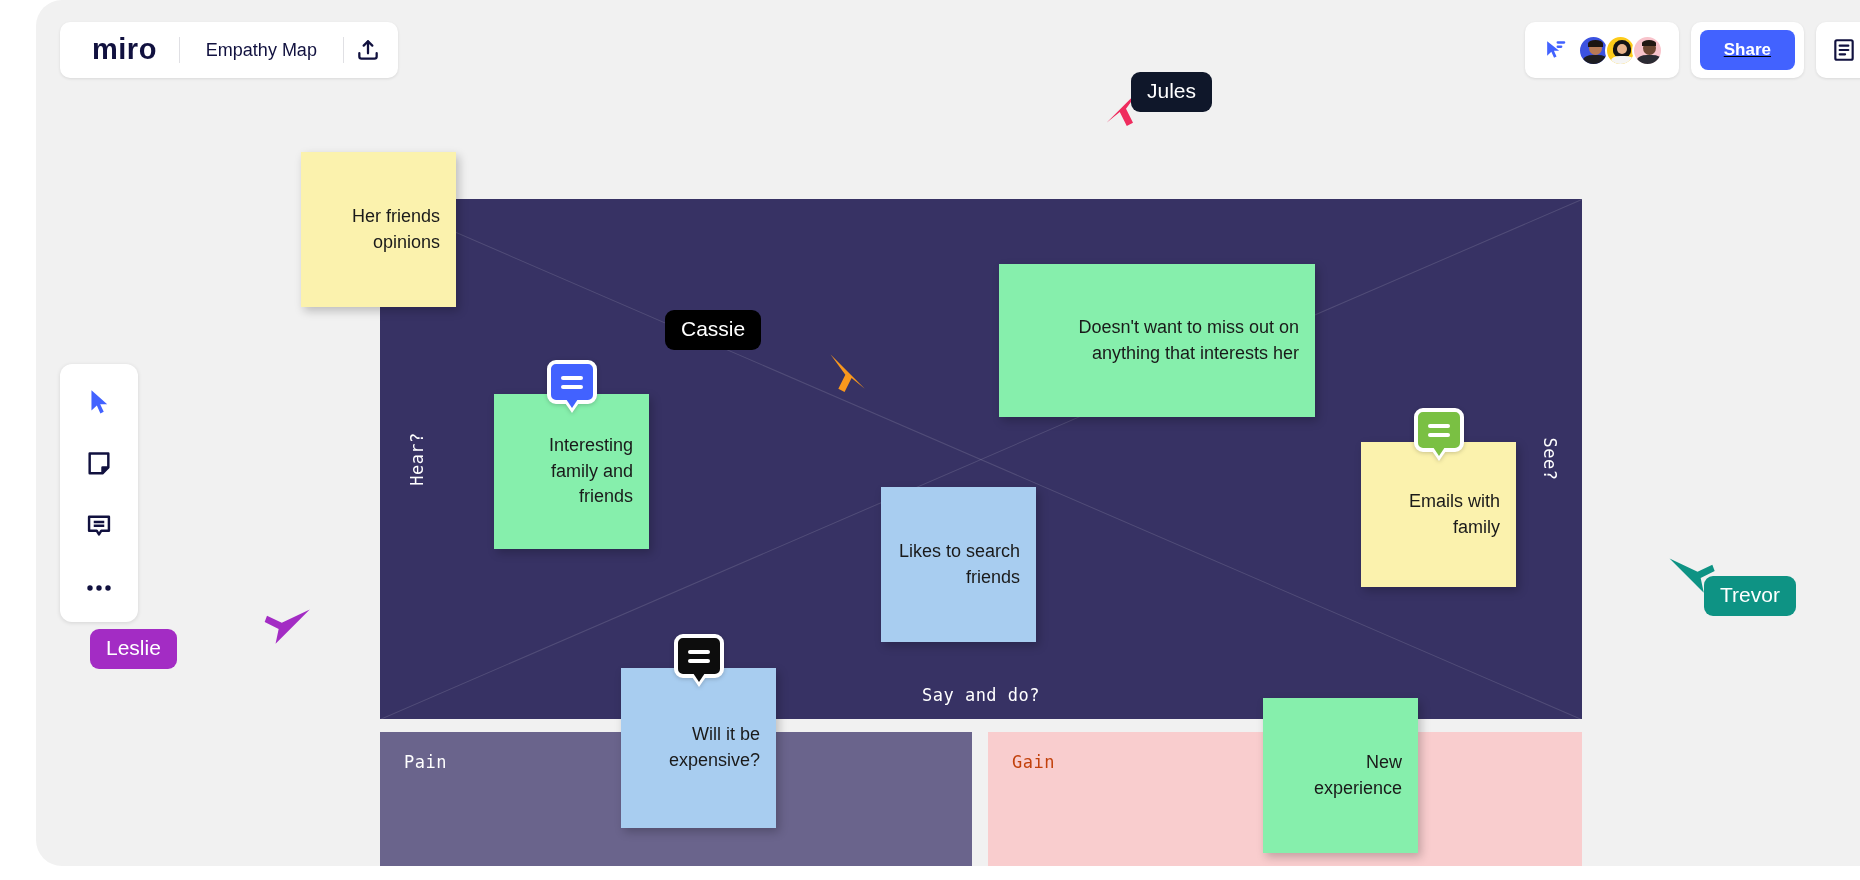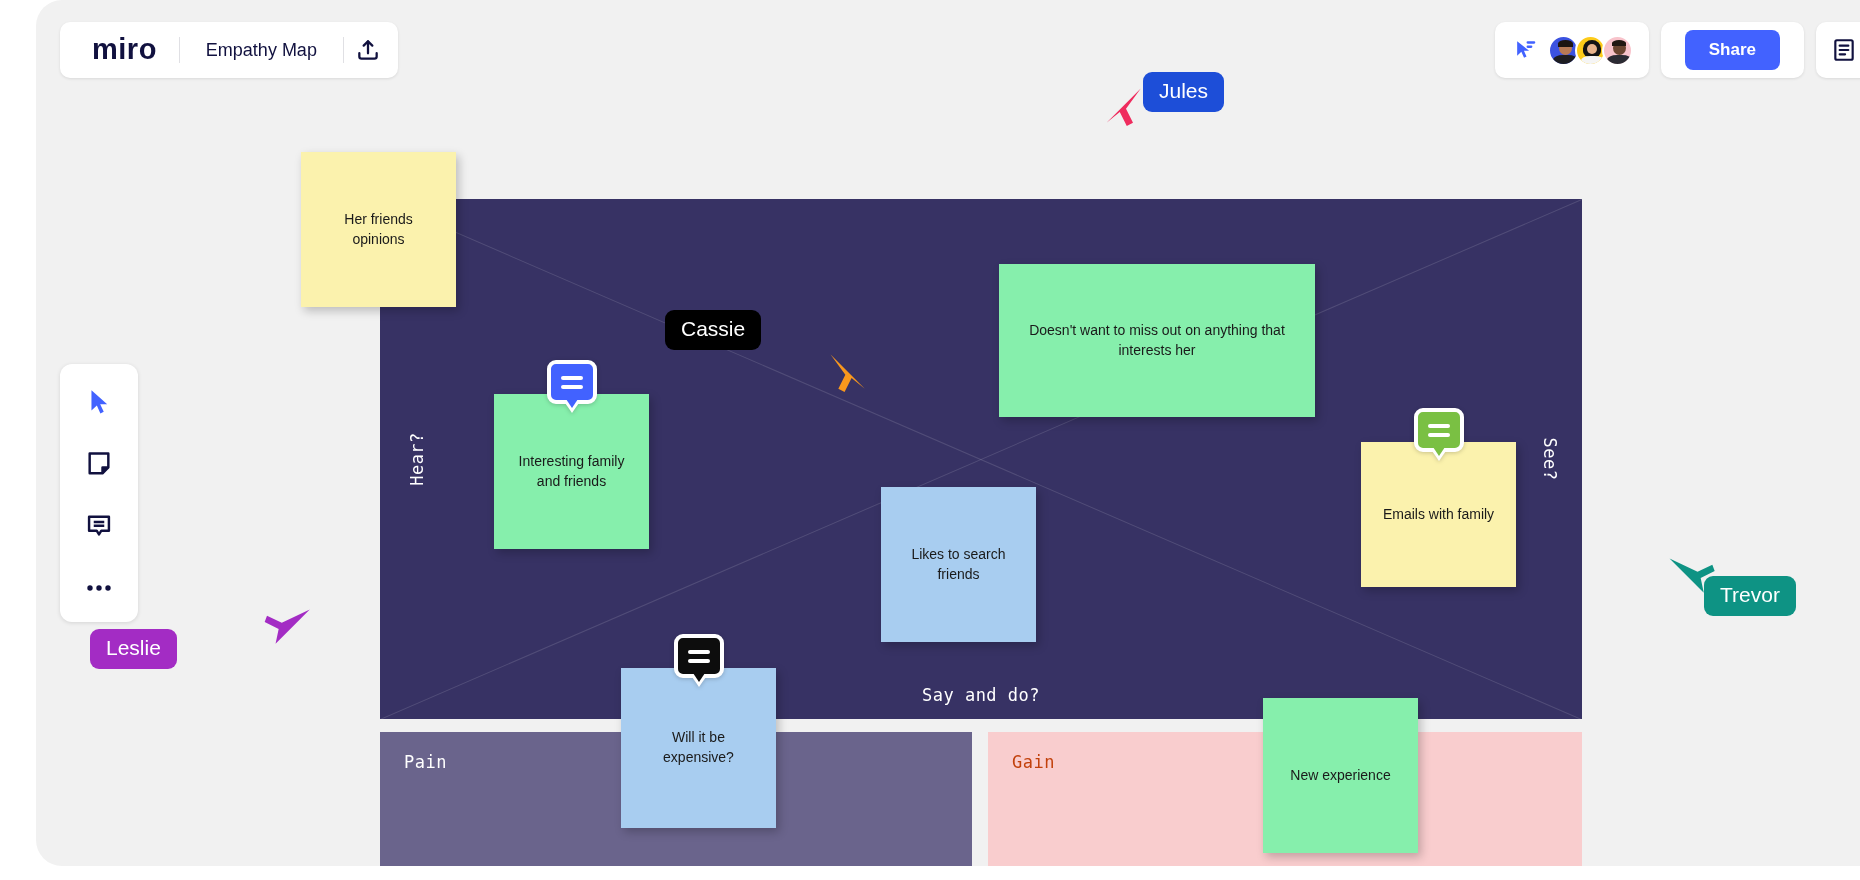--- a/index.html
+++ b/index.html
@@ -57,21 +57,21 @@
   #follow-icon { margin-right: 14px; display: flex; cursor: pointer; }
   .avatar {
     width: 31px; height: 31px; border-radius: 50%;
     margin-left: -4px; position: relative;
     border: 2px solid #fff; overflow: hidden;
     cursor: pointer;
   }
   .avatar:first-of-type { margin-left: 0; }
   .av-head { position:absolute; border-radius:50%; }
   .av-body { position:absolute; border-radius: 40% 40% 0 0; }
-  #share-card { padding: 0 24px; }
+  #share-card { padding: 0 9px; text-decoration: underline; }
   #share-btn {
     background: #4262ff; color: #fff; border: none;
     font-family: "Liberation Sans", sans-serif;
     font-size: 17px; font-weight: 600;
     padding: 10px 24px; border-radius: 8px; cursor: pointer;
   }
   #notes-card { width: 56px; justify-content: center; cursor: pointer; }
 
   
   #left-toolbar {
@@ -114,23 +114,23 @@
     font-family: "DejaVu Sans Mono", monospace;
     font-size: 17px; letter-spacing: .5px;
   }
   #pain-label { color: #ffffff; }
   #gain-label { color: #c2410c; }
 
   
   .sticky {
     position: absolute;
     display: flex; align-items: center; justify-content: center;
-    text-align: center;
-    font-family: "Liberation Sans", sans-serif;
-    font-size: 14px; line-height: 1.42; color: #1a1a1a;
+    text-align: right;
+    font-family: "Liberation Sans", sans-serif;
+    font-size: 18px; line-height: 1.42; color: #1a1a1a;
     padding: 12px 16px;
     box-shadow: 3px 4px 9px rgba(0,0,0,.22);
     cursor: pointer;
   }
   .sticky.yellow { background: #fbf2ad; }
   .sticky.white  { background: #86efac; }
   .sticky.blue   { background: #a8cdf0; }
 
   .comment-badge {
     position: absolute; left: 50%; transform: translateX(-50%);
@@ -300,21 +300,21 @@
       <div class="sticky white" style="left: 1227px; top: 698px; width: 155px; height: 155px;">
         <span>New experience</span>
       </div>
     </div>
 
   <div id="cursors-layer">
       <div class="cursor" style="left: 1055px; top: 78px;">
         <svg width="70" height="60" viewBox="-20 -10 90 70" style="left: 0px; top: 0px;">
           <polygon points="44,0 0,44 17,30 26,48 34,44 25,26 44,0" fill="#ef2c5e"></polygon>
         </svg>
-        <div class="pill" style="background: #1d4ed8; left: 52px; top: -6px;">Jules</div>
+        <div class="pill" style="background: #0f172a; left: 40px; top: -6px;">Jules</div>
       </div>
       <div class="cursor" style="left: 707px; top: 322px;">
         <svg width="70" height="60" viewBox="-20 -10 90 70" style="left: 72px; top: 22px;">
           <polygon points="0,0 44,44 27,30 18,48 10,44 19,26 0,0" fill="#f8981d"></polygon>
         </svg>
         <div class="pill" style="background: #000000; left: -78px; top: -12px;">Cassie</div>
       </div>
       <div class="cursor" style="left: 142px; top: 607px;">
         <svg width="70" height="60" viewBox="-20 -10 90 70" style="left: 82px; top: -8px;">
           <polygon points="44,0 0,44 4,25 -14,16 -11,8 8,17 44,0" fill="#a32cc4"></polygon>

